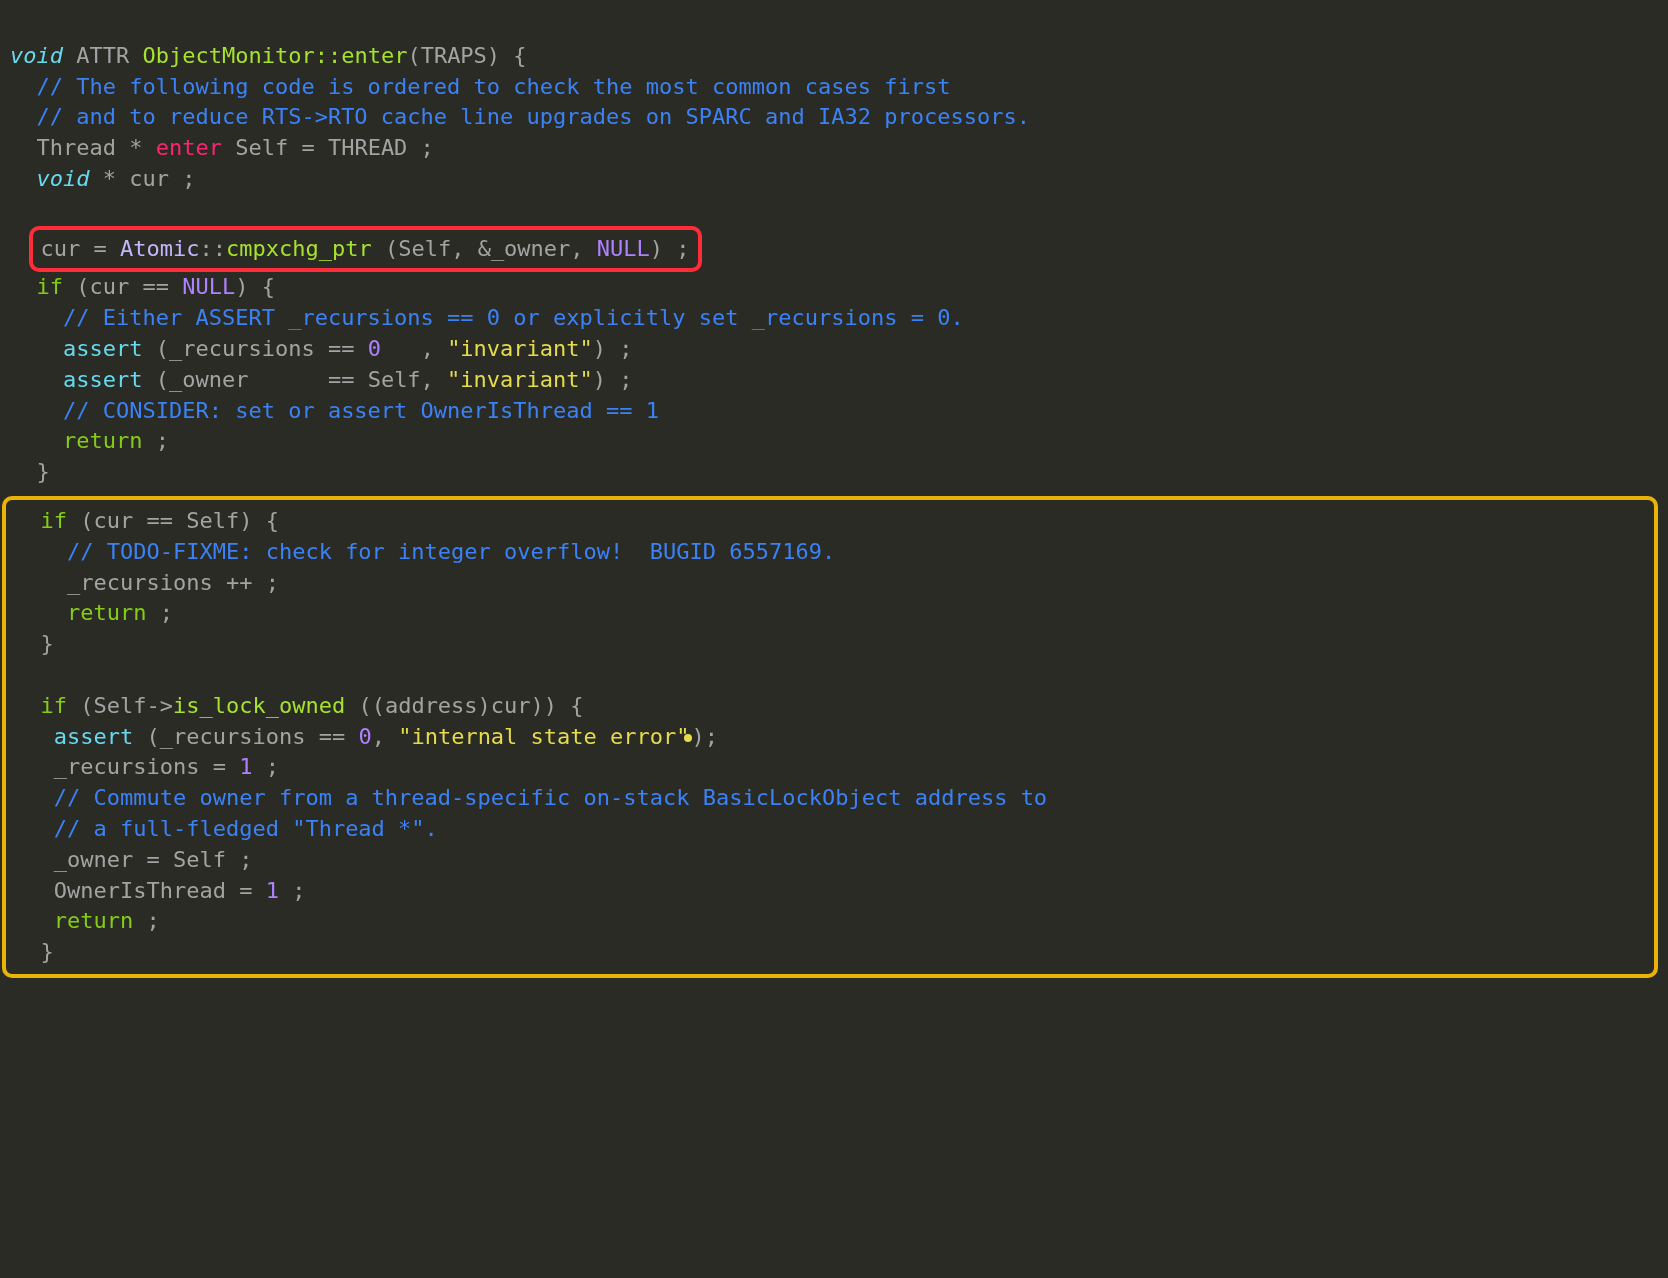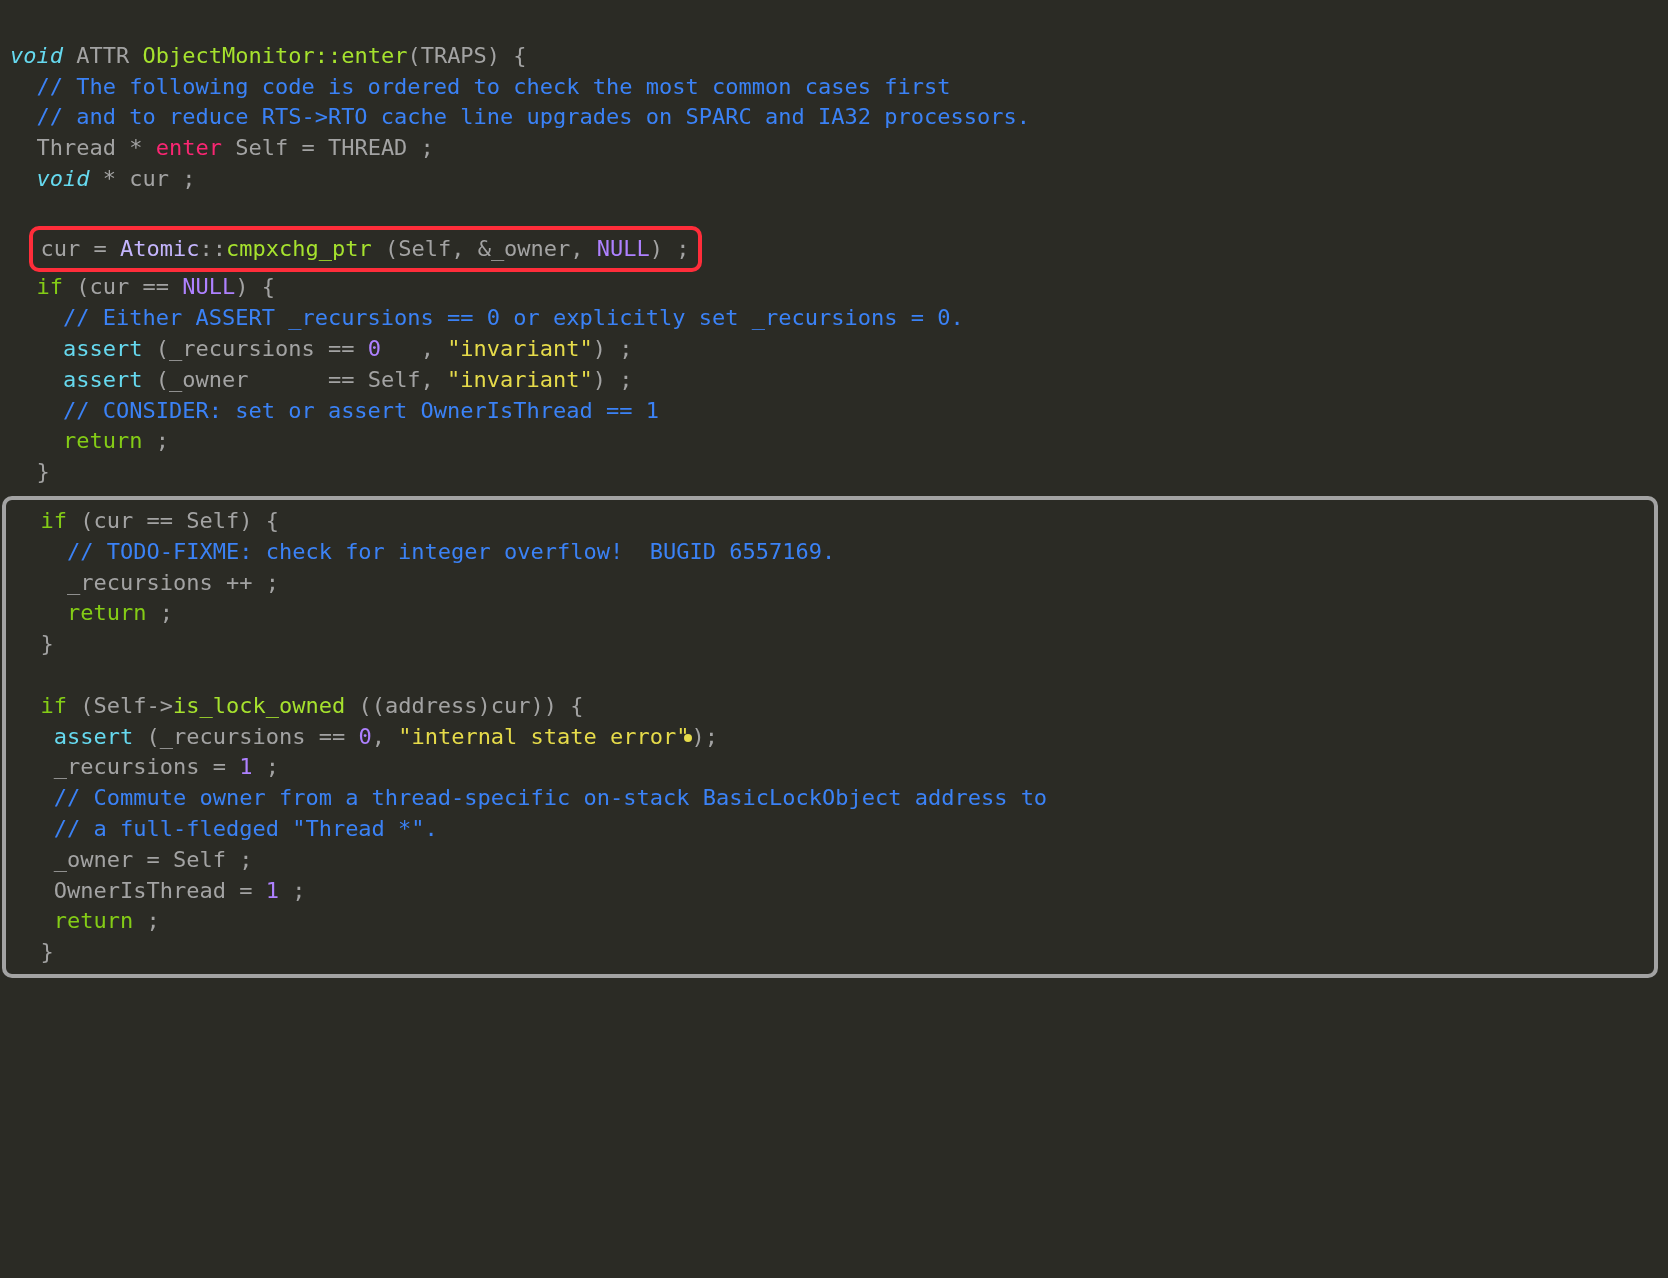--- a/index.html
+++ b/index.html
@@ -29,21 +29,21 @@
   .plain       { color: #a3a3a3; }
   .highlight-red {
     display: inline-block;
     border: 4px solid #ff2d3a;
     border-radius: 10px;
     padding: 4px 8px 4px 8px;
     margin-left: -8px;
   }
   .highlight-green {
     display: block;
-    border: 4px solid #a3a3a3;
+    border: 4px solid #eab308;
     border-radius: 10px;
     padding: 6px 8px 6px 8px;
     margin-top: 8px;
     margin-left: -8px;
   }
   .caret-dot {
     display:inline-block;
     width:8px;height:8px;border-radius:50%;
     background:#e6db4a;
     vertical-align: middle;

